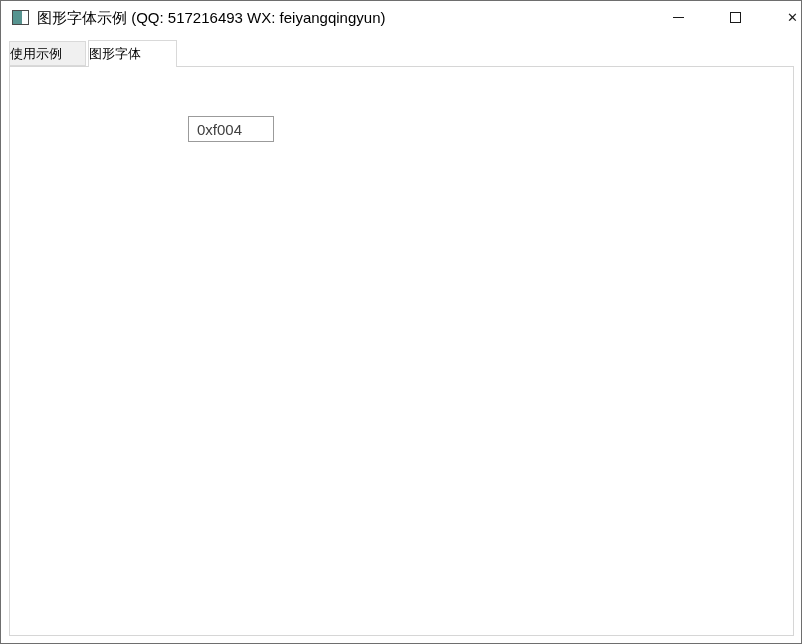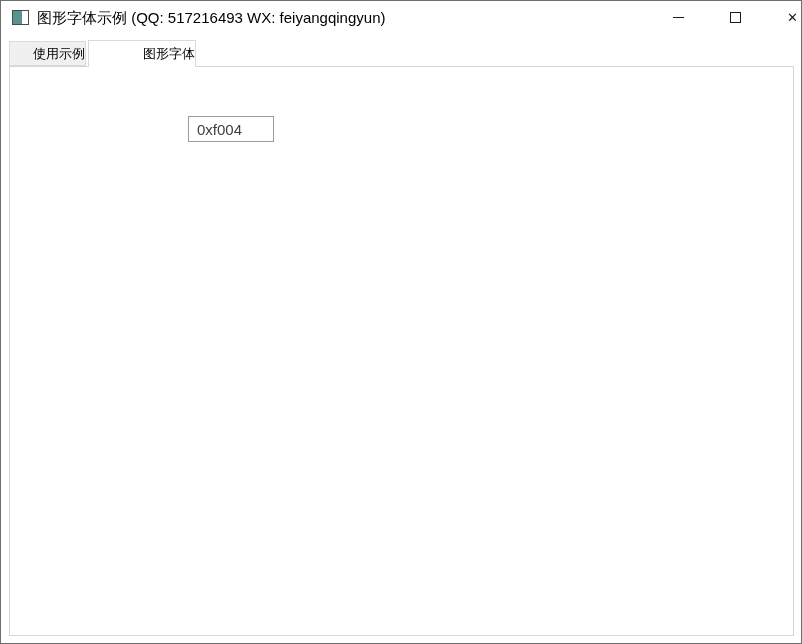--- a/index.html
+++ b/index.html
@@ -10,24 +10,24 @@
   .app-icon{position:absolute;left:11px;top:9px;width:15px;height:13px;border:1px solid #4a4a4a;
             background:linear-gradient(90deg,#579490 0 60%,#ffffff 60%);}
   .title-text{position:absolute;left:36px;top:8px;font-size:15px;color:#000;white-space:nowrap;}
   .win-controls{position:absolute;right:0;top:0;height:32px;display:flex;}
   .win-btn{width:57px;height:32px;display:flex;align-items:center;justify-content:center;
            font-size:13px;color:#1a1a1a;background:#fff;}
   .max-glyph{width:9px;height:9px;border:1px solid #1a1a1a;}
   .min-glyph{width:11px;height:1px;background:#1a1a1a;}
 
   
-  .tab{position:absolute;top:40px;height:25px;display:flex;align-items:center;justify-content:flex-end;
+  .tab{position:absolute;top:40px;height:25px;display:flex;align-items:center;justify-content:flex-start;
        font-size:13px;color:#000;box-sizing:border-box;}
   .tab-inactive{left:8px;width:77px;background:#f0f0f0;border:1px solid #d9d9d9;}
-  .tab-active{left:87px;width:108px;background:#ffffff;border:1px solid #d9d9d9;border-bottom:none;
+  .tab-active{left:87px;width:89px;background:#ffffff;border:1px solid #d9d9d9;border-bottom:none;
               height:27px;top:39px;z-index:3;}
 
   
   .pane{position:absolute;left:8px;top:65px;width:785px;height:570px;background:#ffffff;
         border:1px solid #d6d6d6;box-sizing:border-box;z-index:1;}
 
   
   .grid-box{position:absolute;left:17px;top:74px;width:628px;height:556px;background:#f0f0f0;
             border:1px solid #a9a9a9;box-sizing:border-box;overflow:hidden;}
   .grid-cells{position:absolute;left:0;top:0;width:610px;height:556px;display:grid;

